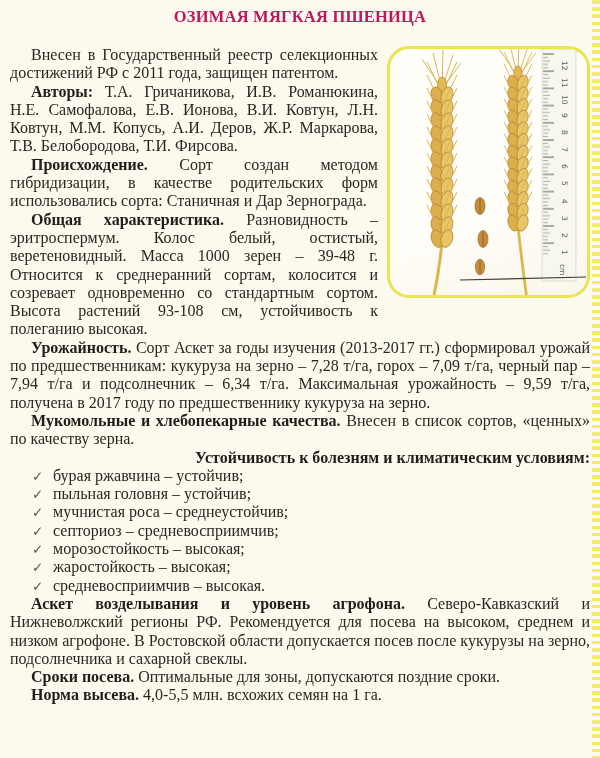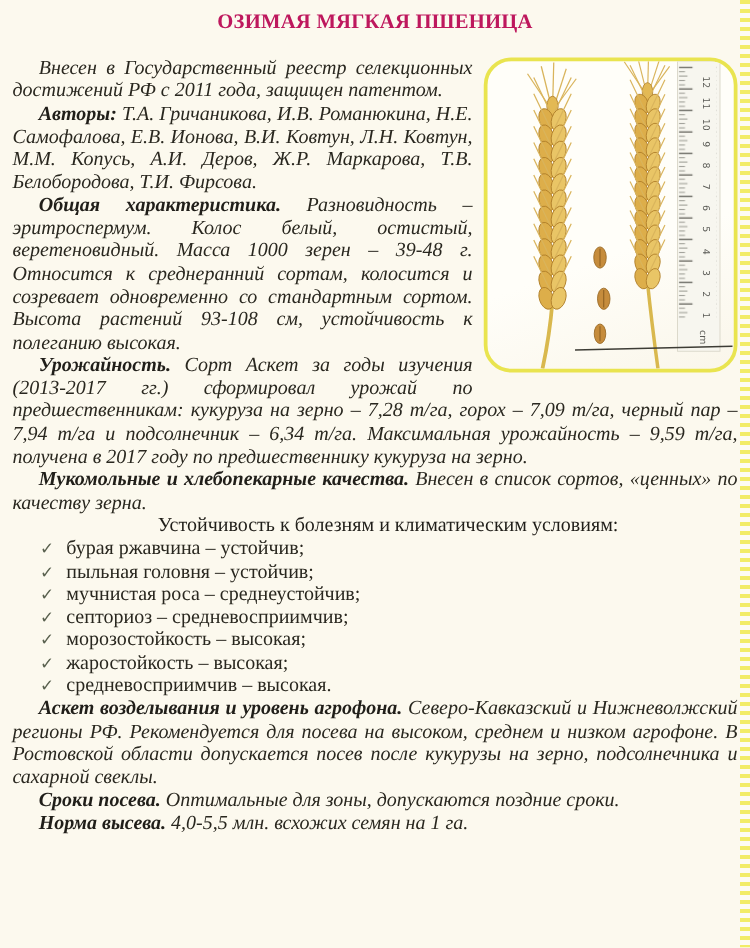--- a/index.html
+++ b/index.html
@@ -23,23 +23,23 @@
     text-align:justify;
   }
   .photo-frame{
     float:right;width:197px;height:246px;
     margin:0 0 16px 9px;
     border:3px solid #e9e44f;border-radius:22px;
     background:linear-gradient(160deg,#fffef9 60%,#faf6ea);
     position:relative;overflow:hidden;
   }
   .photo-frame svg{display:block;width:197px;height:246px;}
-  p.para{margin:0;text-indent:21px;font-style:italic;}
+  p.para{margin:0;text-indent:21px;}
   p.para b{color:#201e19;}
-  .res-heading{margin:0;text-indent:21px;font-weight:normal;color:#201e19;text-align:center;}
+  .res-heading{margin:0;text-indent:21px;font-weight:bold;color:#201e19;text-align:right;}
   ul.check-list{list-style:none;margin:0;padding:0;}
   ul.check-list li{position:relative;padding-left:43px;text-align:left;}
   ul.check-list .check{
     position:absolute;left:22px;top:0;
     font-family:"DejaVu Sans",sans-serif;font-size:13.5px;color:#59604e;
   }
   .rul-num{font-family:"DejaVu Sans",sans-serif;font-size:7.5px;fill:#5a5a55;}
 </style>
 </head>
 <body>
@@ -142,20 +142,21 @@
           <text class="rul-num" x="18" y="215" transform="rotate(90 18 215)">cm</text>
         </g>
         <line x1="70" y1="231" x2="196" y2="228" stroke="#3d3c35" stroke-width="1.2"></line>
       </svg>
     </figure>
 
     <p class="para"><span>Внесен в Государственный реестр селекционных достижений РФ с 2011 года, защищен патентом.</span></p>
 
     <p class="para"><b>Авторы:</b> <span>Т.А. Гричаникова, И.В. Романюкина, Н.Е. Самофалова, Е.В. Ионова, В.И. Ковтун, Л.Н. Ковтун, М.М. Копусь, А.И. Деров, Ж.Р. Маркарова, Т.В. Белобородова, Т.И. Фирсова.</span></p>
 
+    <p class="para"><b>Происхождение.</b> <span>Сорт создан методом гибридизации, в качестве родительских форм использовались сорта: Станичная и Дар Зернограда.</span></p>
 
     <p class="para"><b>Общая характеристика.</b> <span>Разновидность – эритроспермум. Колос белый, остистый, веретеновидный. Масса 1000 зерен – 39-48 г. Относится к среднеранний сортам, колосится и созревает одновременно со стандартным сортом. Высота растений 93-108 см, устойчивость к полеганию высокая.</span></p>
 
     <p class="para"><b>Урожайность.</b> <span>Сорт Аскет за годы изучения (2013-2017 гг.) сформировал урожай по предшественникам: кукуруза на зерно – 7,28 т/га, горох – 7,09 т/га, черный пар – 7,94 т/га и подсолнечник – 6,34 т/га. Максимальная урожайность – 9,59 т/га, получена в 2017 году по предшественнику кукуруза на зерно.</span></p>
 
     <p class="para"><b>Мукомольные и хлебопекарные качества.</b> <span>Внесен в список сортов, «ценных» по качеству зерна.</span></p>
 
     <p class="res-heading">Устойчивость к болезням и климатическим условиям:</p>
 
     <ul class="check-list">

